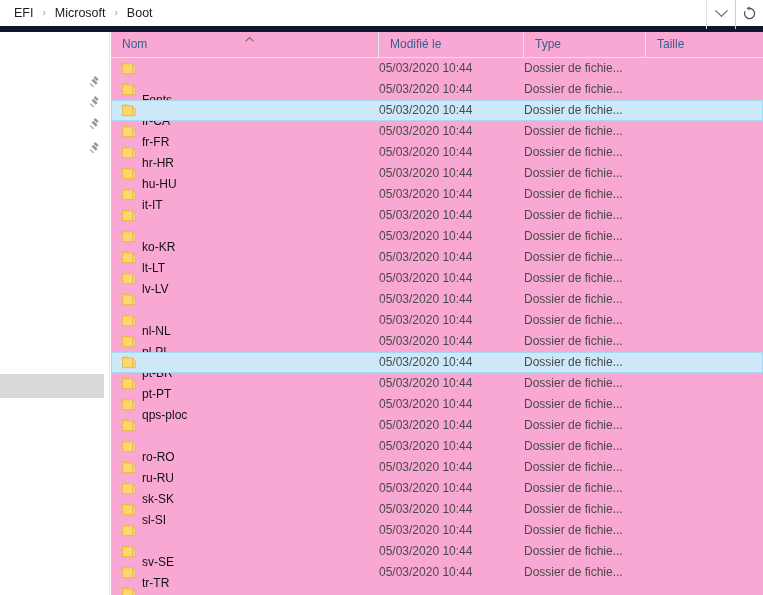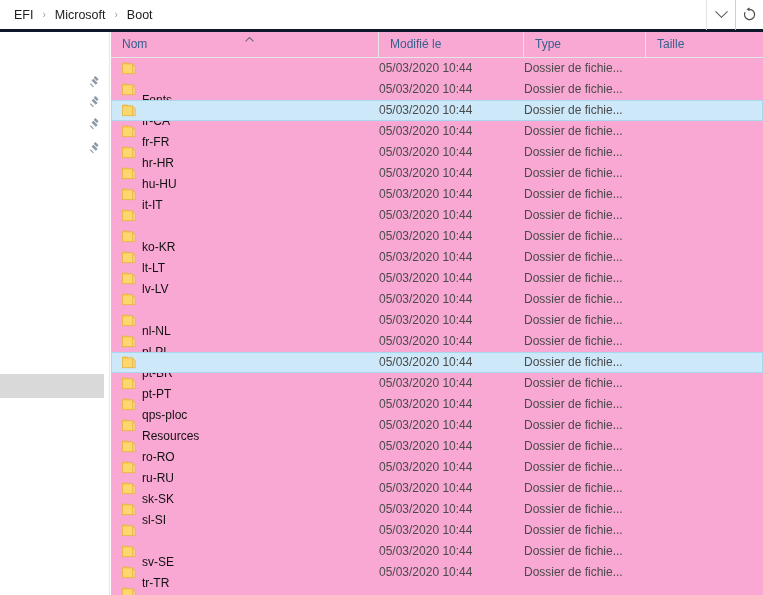--- a/index.html
+++ b/index.html
@@ -16,21 +16,21 @@
     color: #1a1a1a;
     position: relative;
   }
 
   
   .addressbar {
     position: absolute;
     left: 0; top: 0;
     width: 763px; height: 32px;
     background: #ffffff;
-    border-bottom: 3px solid #0f172a;
+    border-bottom: 6px solid #0f172a;
     box-sizing: border-box;
     display: flex;
     align-items: center;
   }
   .crumbs {
     display: flex;
     align-items: center;
     padding-left: 10px;
     height: 100%;
     flex: 1 1 auto;
@@ -419,21 +419,20 @@
         <div class="cell c-date">05/03/2020 10:44</div>
         <div class="cell c-type">Dossier de fichie...</div>
         <div class="cell c-size"></div>
       </div>
       <div class="row">
         <svg class="folder-ico" viewBox="0 0 16 14">
           <path d="M0.6 1.2 h5.2 l1.3 1.6 h-6.5 z" fill="#fcd770" stroke="#e8b339" stroke-width="0.9"></path>
           <rect x="0.6" y="2.0" width="11.0" height="10.6" fill="#fcd770" stroke="#e8b339" stroke-width="0.9"></rect>
           <path d="M11.6 3.4 l2.6 1.4 v7.8 h-2.6 z" fill="#f3d69a" stroke="#e8b339" stroke-width="0.8"></path>
         </svg>
-        <div class="cell c-name withicon">Resources</div>
         <div class="cell c-date">05/03/2020 10:44</div>
         <div class="cell c-type">Dossier de fichie...</div>
         <div class="cell c-size"></div>
       </div>
       <div class="row">
         <svg class="folder-ico" viewBox="0 0 16 14">
           <path d="M0.6 1.2 h5.2 l1.3 1.6 h-6.5 z" fill="#fcd770" stroke="#e8b339" stroke-width="0.9"></path>
           <rect x="0.6" y="2.0" width="11.0" height="10.6" fill="#fcd770" stroke="#e8b339" stroke-width="0.9"></rect>
           <path d="M11.6 3.4 l2.6 1.4 v7.8 h-2.6 z" fill="#f3d69a" stroke="#e8b339" stroke-width="0.8"></path>
         </svg>

